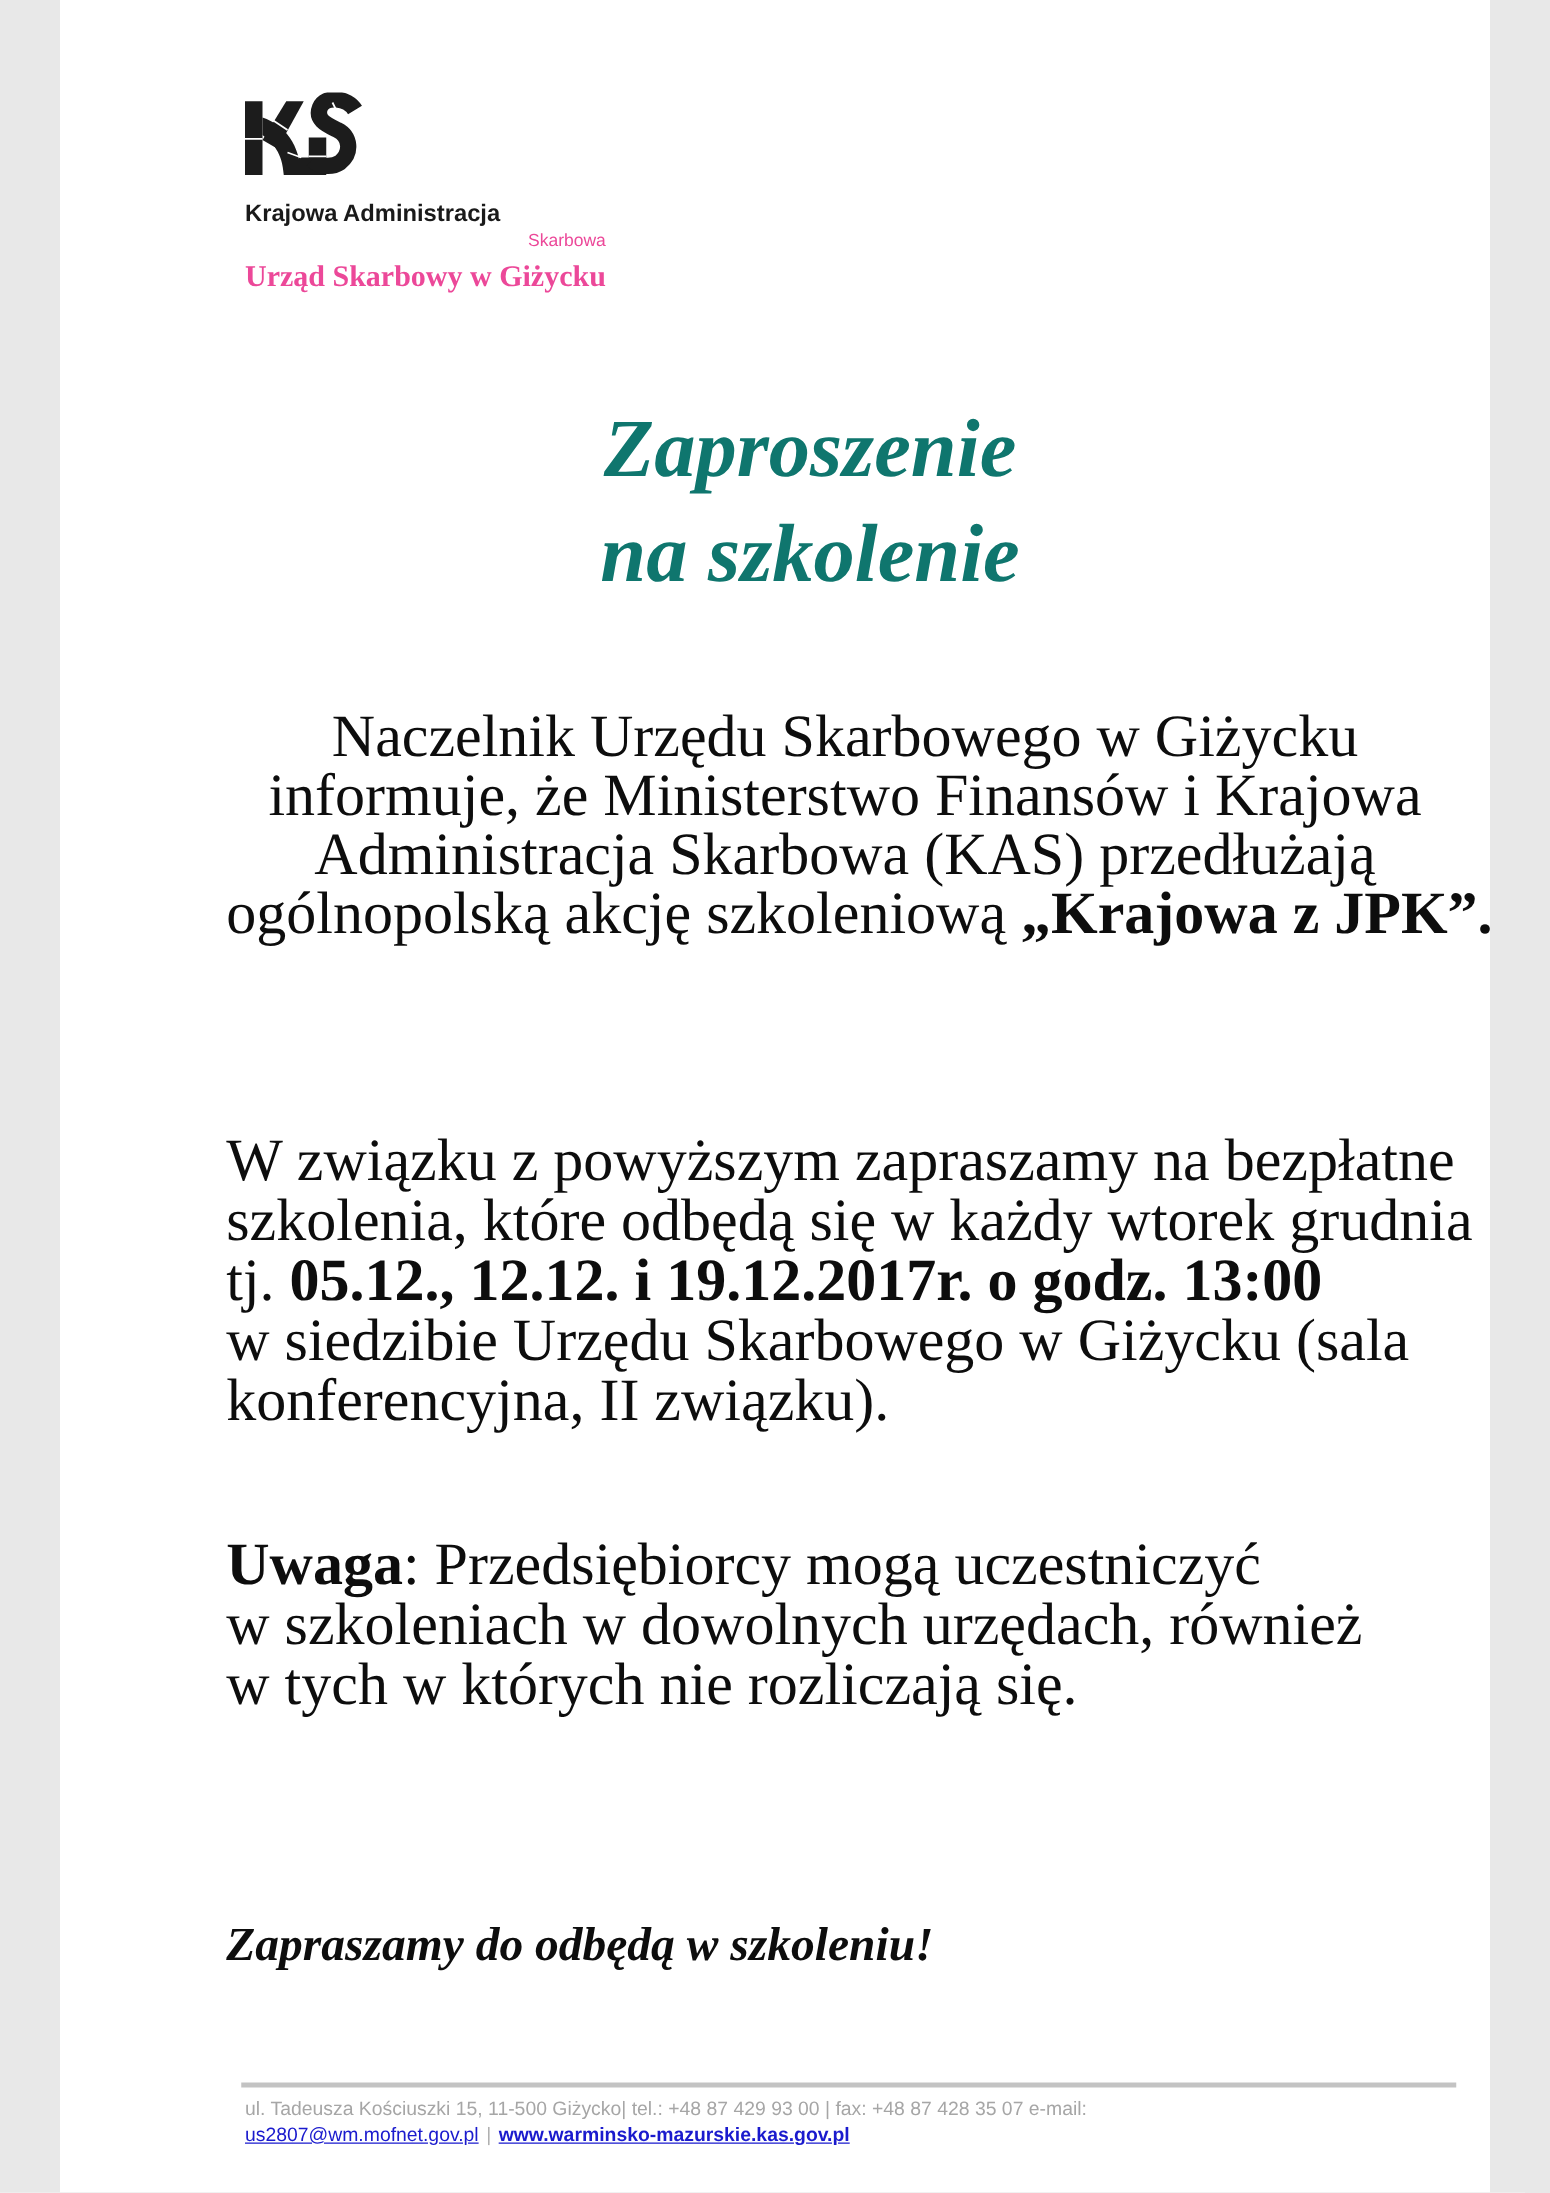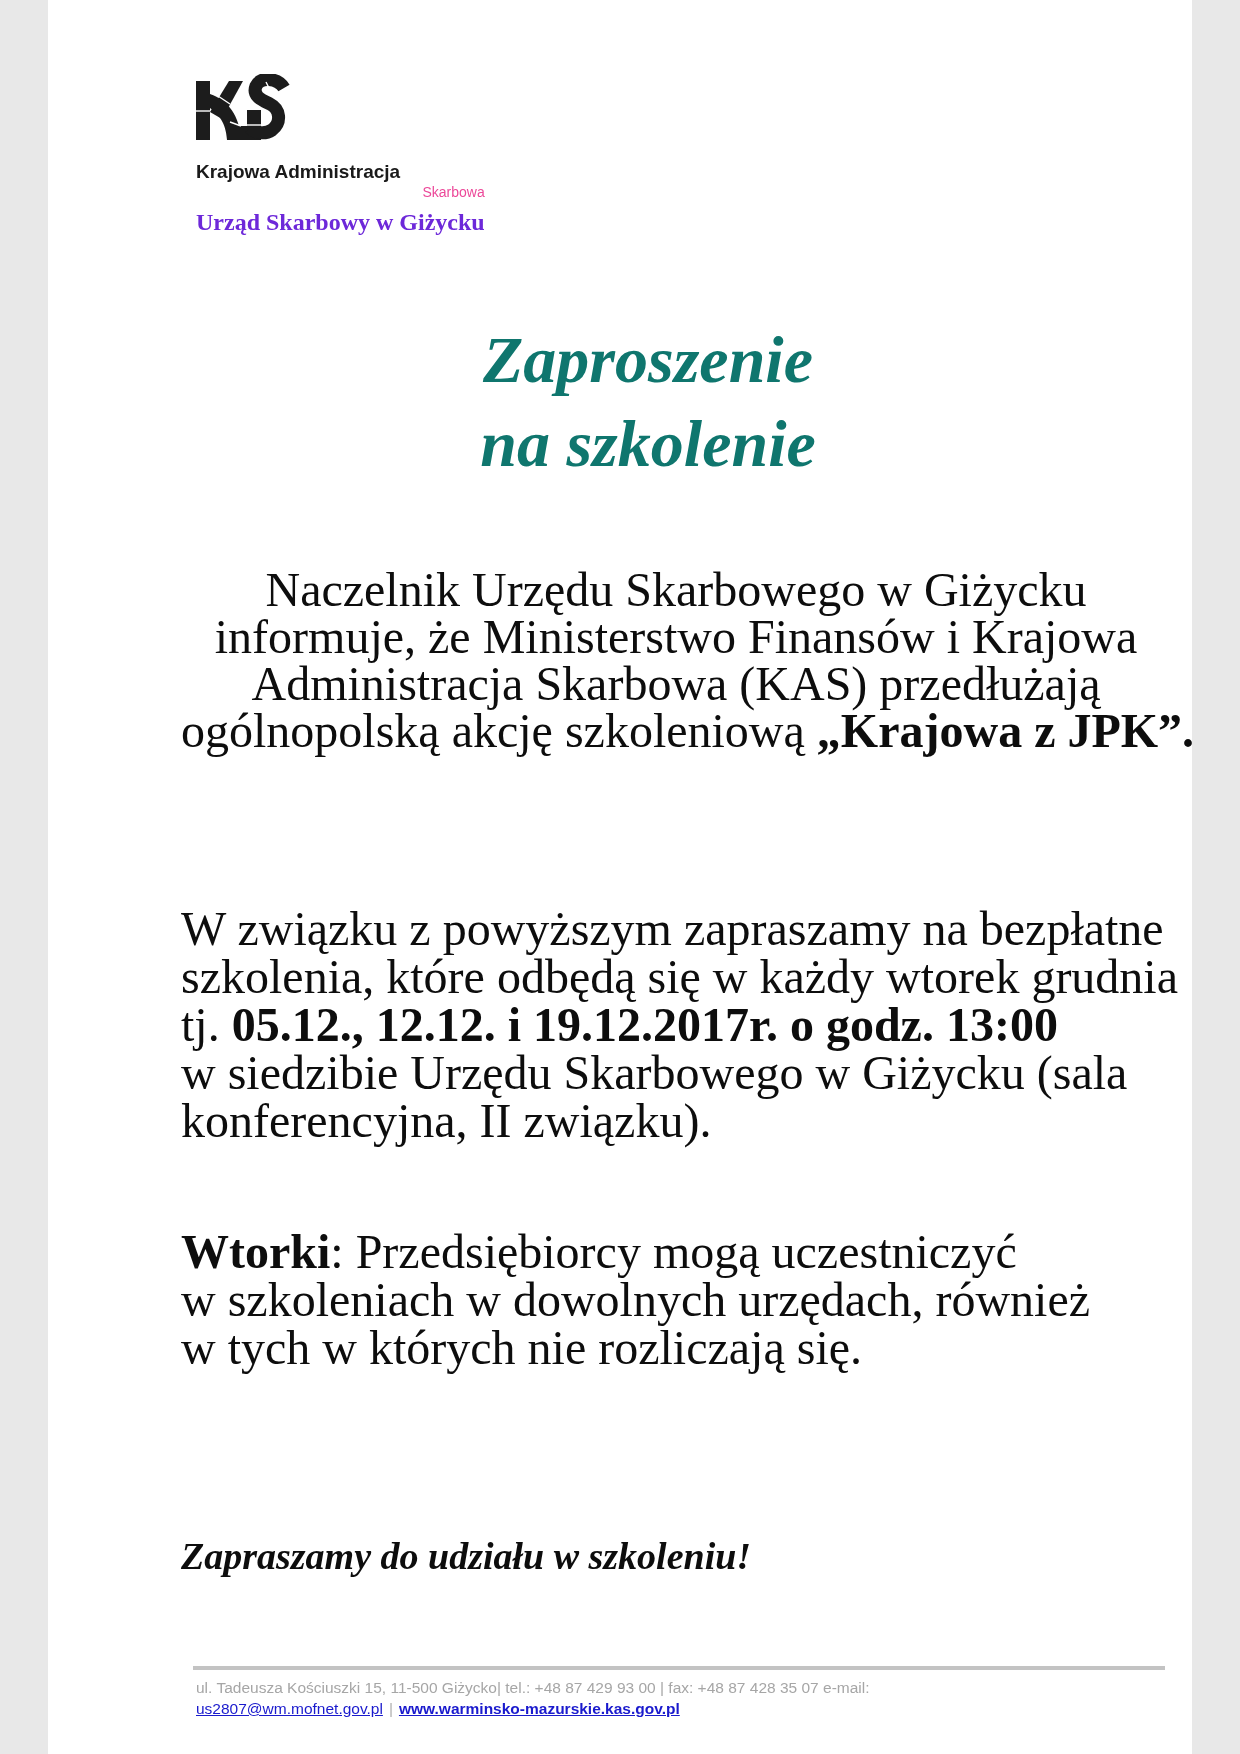--- a/index.html
+++ b/index.html
@@ -10,21 +10,21 @@
     margin:0 auto;
     font-family:"Liberation Serif", serif;
     color:#0d0d0d;
     overflow:hidden;
   }
   
   .letterhead{position:absolute;left:148px;top:74px;}
   .logo{display:block;width:96px;height:74px;margin-bottom:13px;}
   .org1{font-family:"Liberation Sans", sans-serif;font-weight:700;font-size:19px;line-height:21px;color:#1a1a1a;}
   .org2{font-family:"Liberation Sans", sans-serif;font-weight:400;font-size:14px;line-height:21px;color:#ec4899;text-align:right;}
-  .office{font-weight:700;font-size:24px;line-height:28px;margin-top:5px;color:#6d28d9;}
+  .office{font-weight:700;font-size:24px;line-height:28px;margin-top:5px;color:#ec4899;}
   
   .title{
     position:absolute;left:120px;top:318px;width:960px;
     text-align:center;font-weight:700;font-style:italic;
     font-size:66px;line-height:84px;color:#0f766e;margin:0;
   }
   
   .para{position:absolute;left:133px;width:990px;font-size:48px;color:#0d0d0d;}
   .para .line{white-space:nowrap;}
   .p1{top:566px;line-height:47px;text-align:center;}
@@ -102,25 +102,25 @@
 
   <div class="para p2">
     <div class="line">W związku z powyższym zapraszamy na bezpłatne</div>
     <div class="line">szkolenia, które odbędą się w każdy wtorek grudnia</div>
     <div class="line"><span>tj. </span><b>05.12., 12.12. i 19.12.2017r. o godz. 13:00</b></div>
     <div class="line">w siedzibie Urzędu Skarbowego w Giżycku (sala</div>
     <div class="line">konferencyjna, II związku).</div>
   </div>
 
   <div class="para p3">
-    <div class="line"><b>Wtorki</b><span>: Przedsiębiorcy mogą uczestniczyć</span></div>
+    <div class="line"><b>Uwaga</b><span>: Przedsiębiorcy mogą uczestniczyć</span></div>
     <div class="line">w szkoleniach w dowolnych urzędach, również</div>
     <div class="line">w tych w których nie rozliczają się.</div>
   </div>
 
-  <div class="closing">Zapraszamy do udziału  w szkoleniu!</div>
+  <div class="closing">Zapraszamy do odbędą  w szkoleniu!</div>
 
   <div class="rule"></div>
   <div class="footer-line1">ul. Tadeusza Kościuszki 15, 11-500 Giżycko| tel.: +48 87 429 93 00  | fax: +48  87 428 35 07 e-mail:</div>
   <div class="footer-line2"><a class="footer-link">us2807@wm.mofnet.gov.pl</a><span class="footer-sep">|</span><a class="footer-link bold">www.warminsko-mazurskie.kas.gov.pl</a></div>
   <div class="pageno">1</div>
 
 </div>
 
 </body></html>

